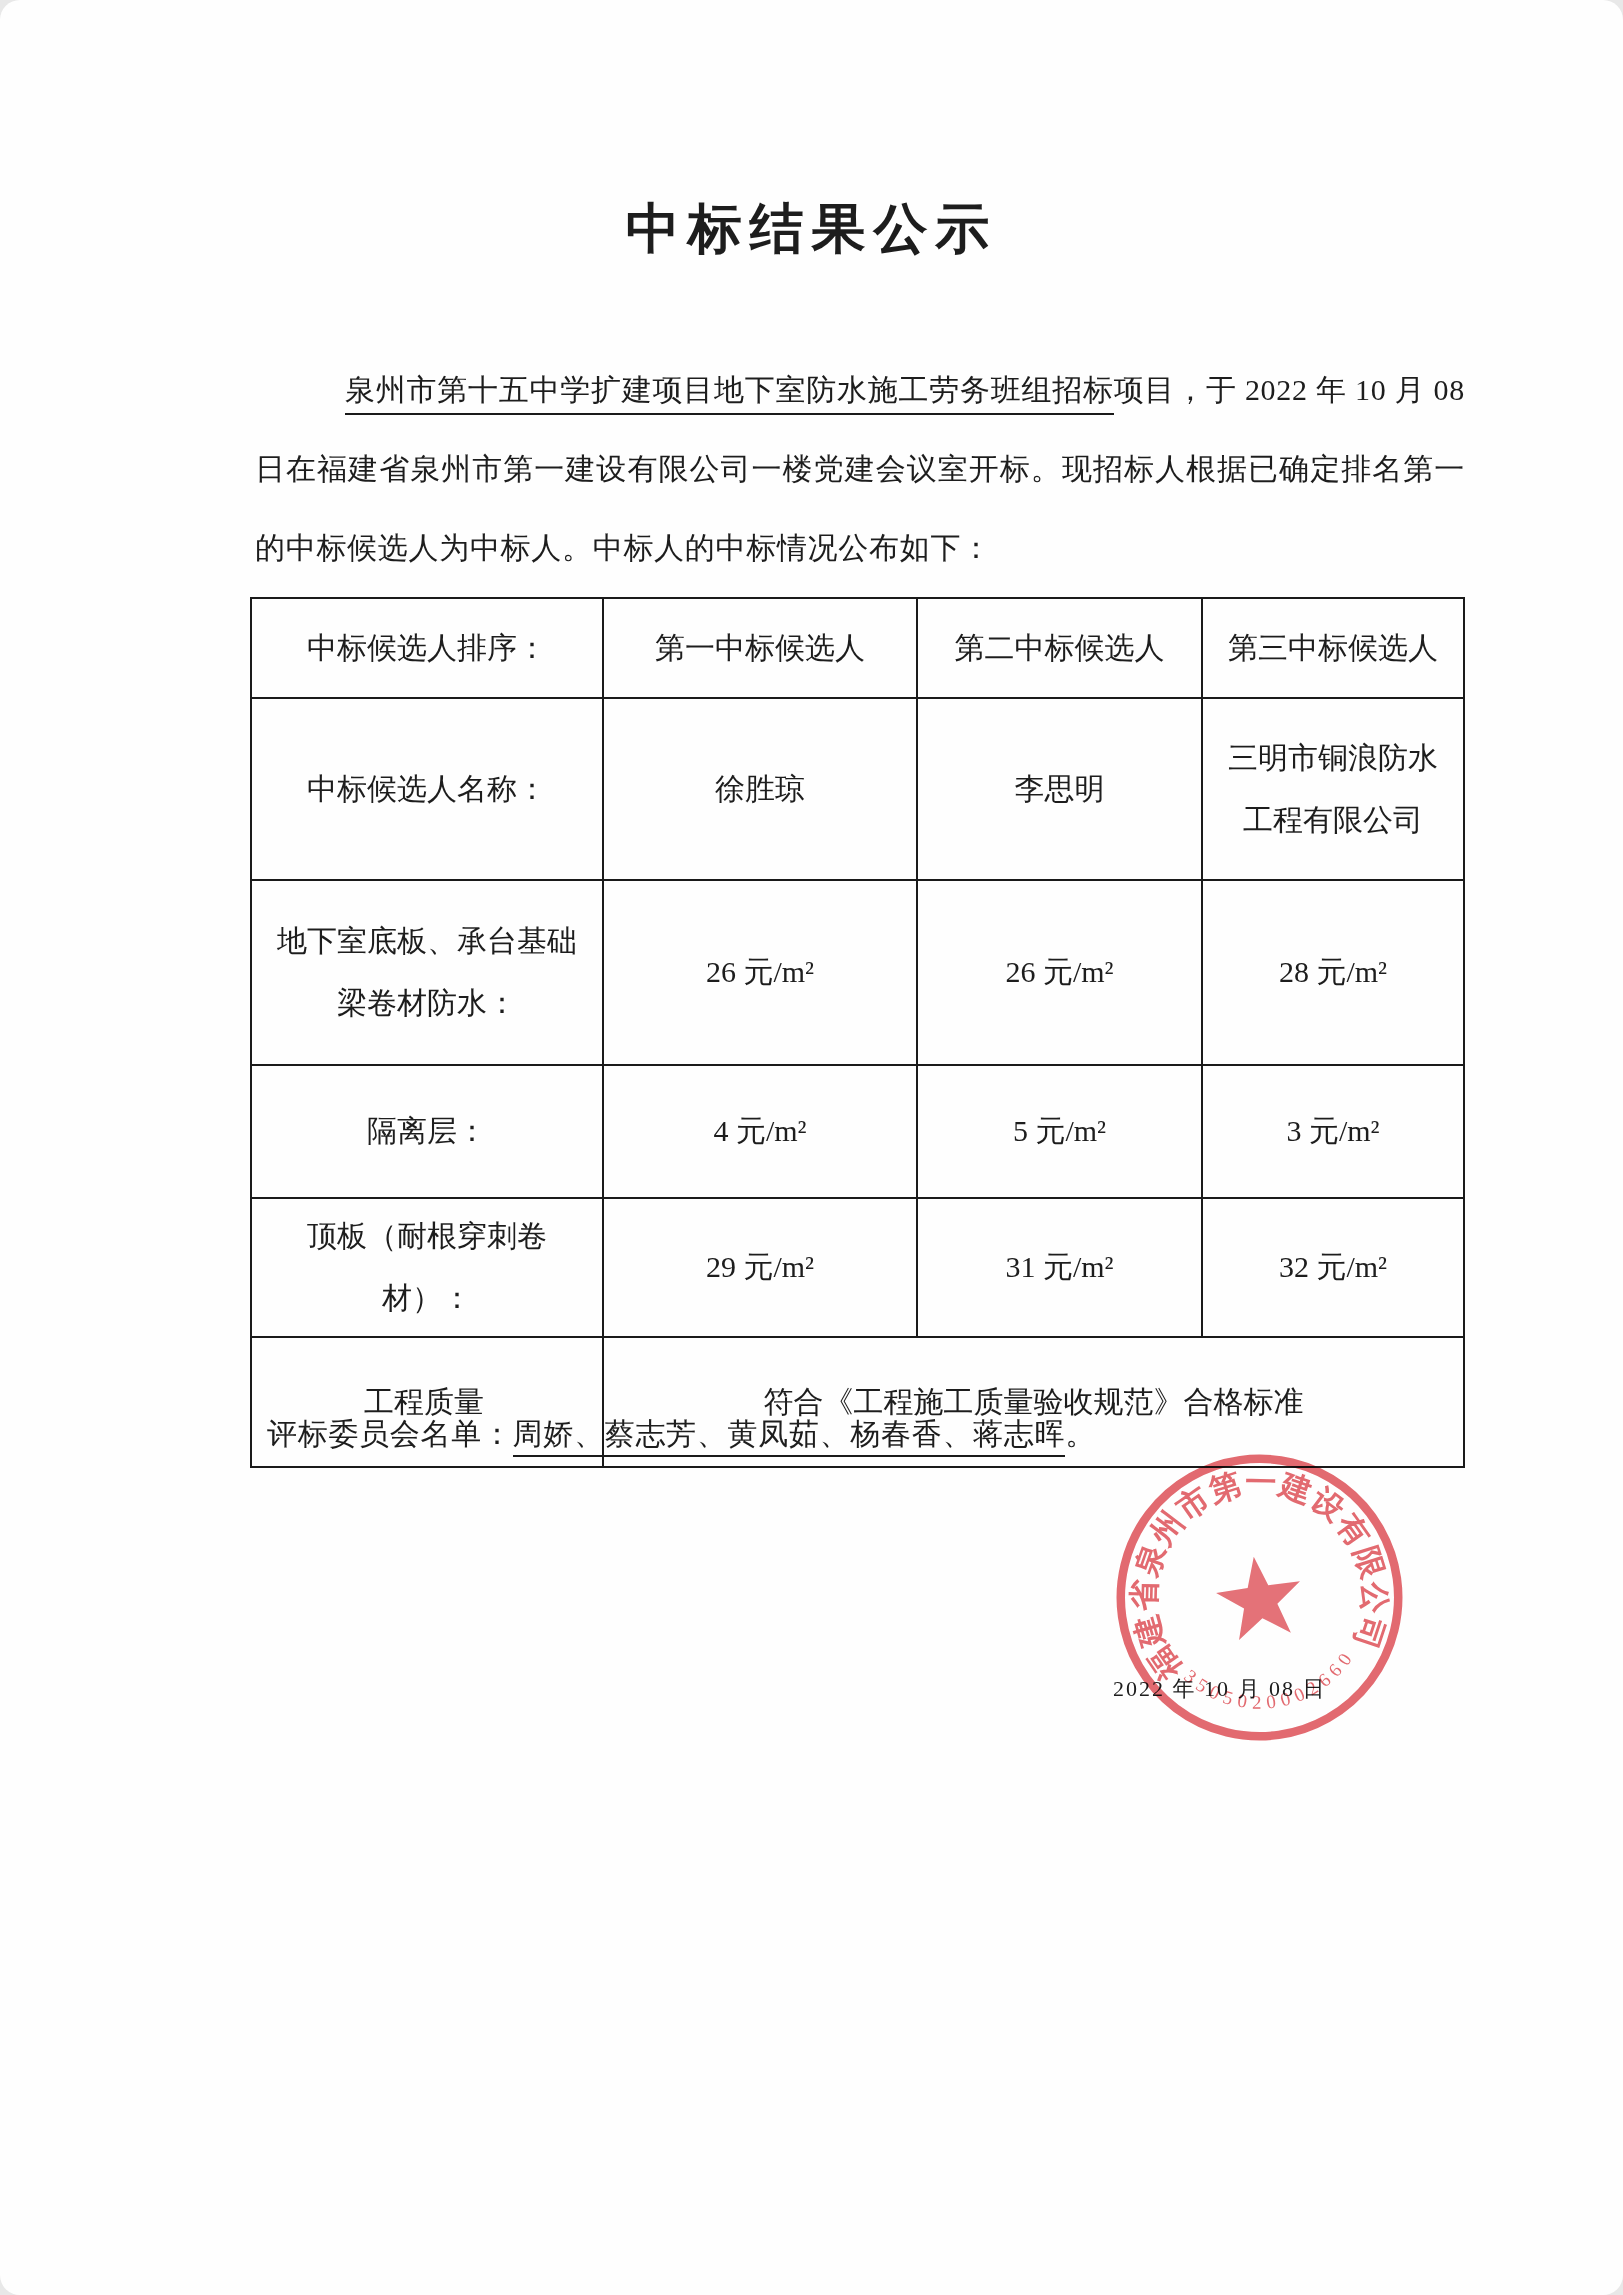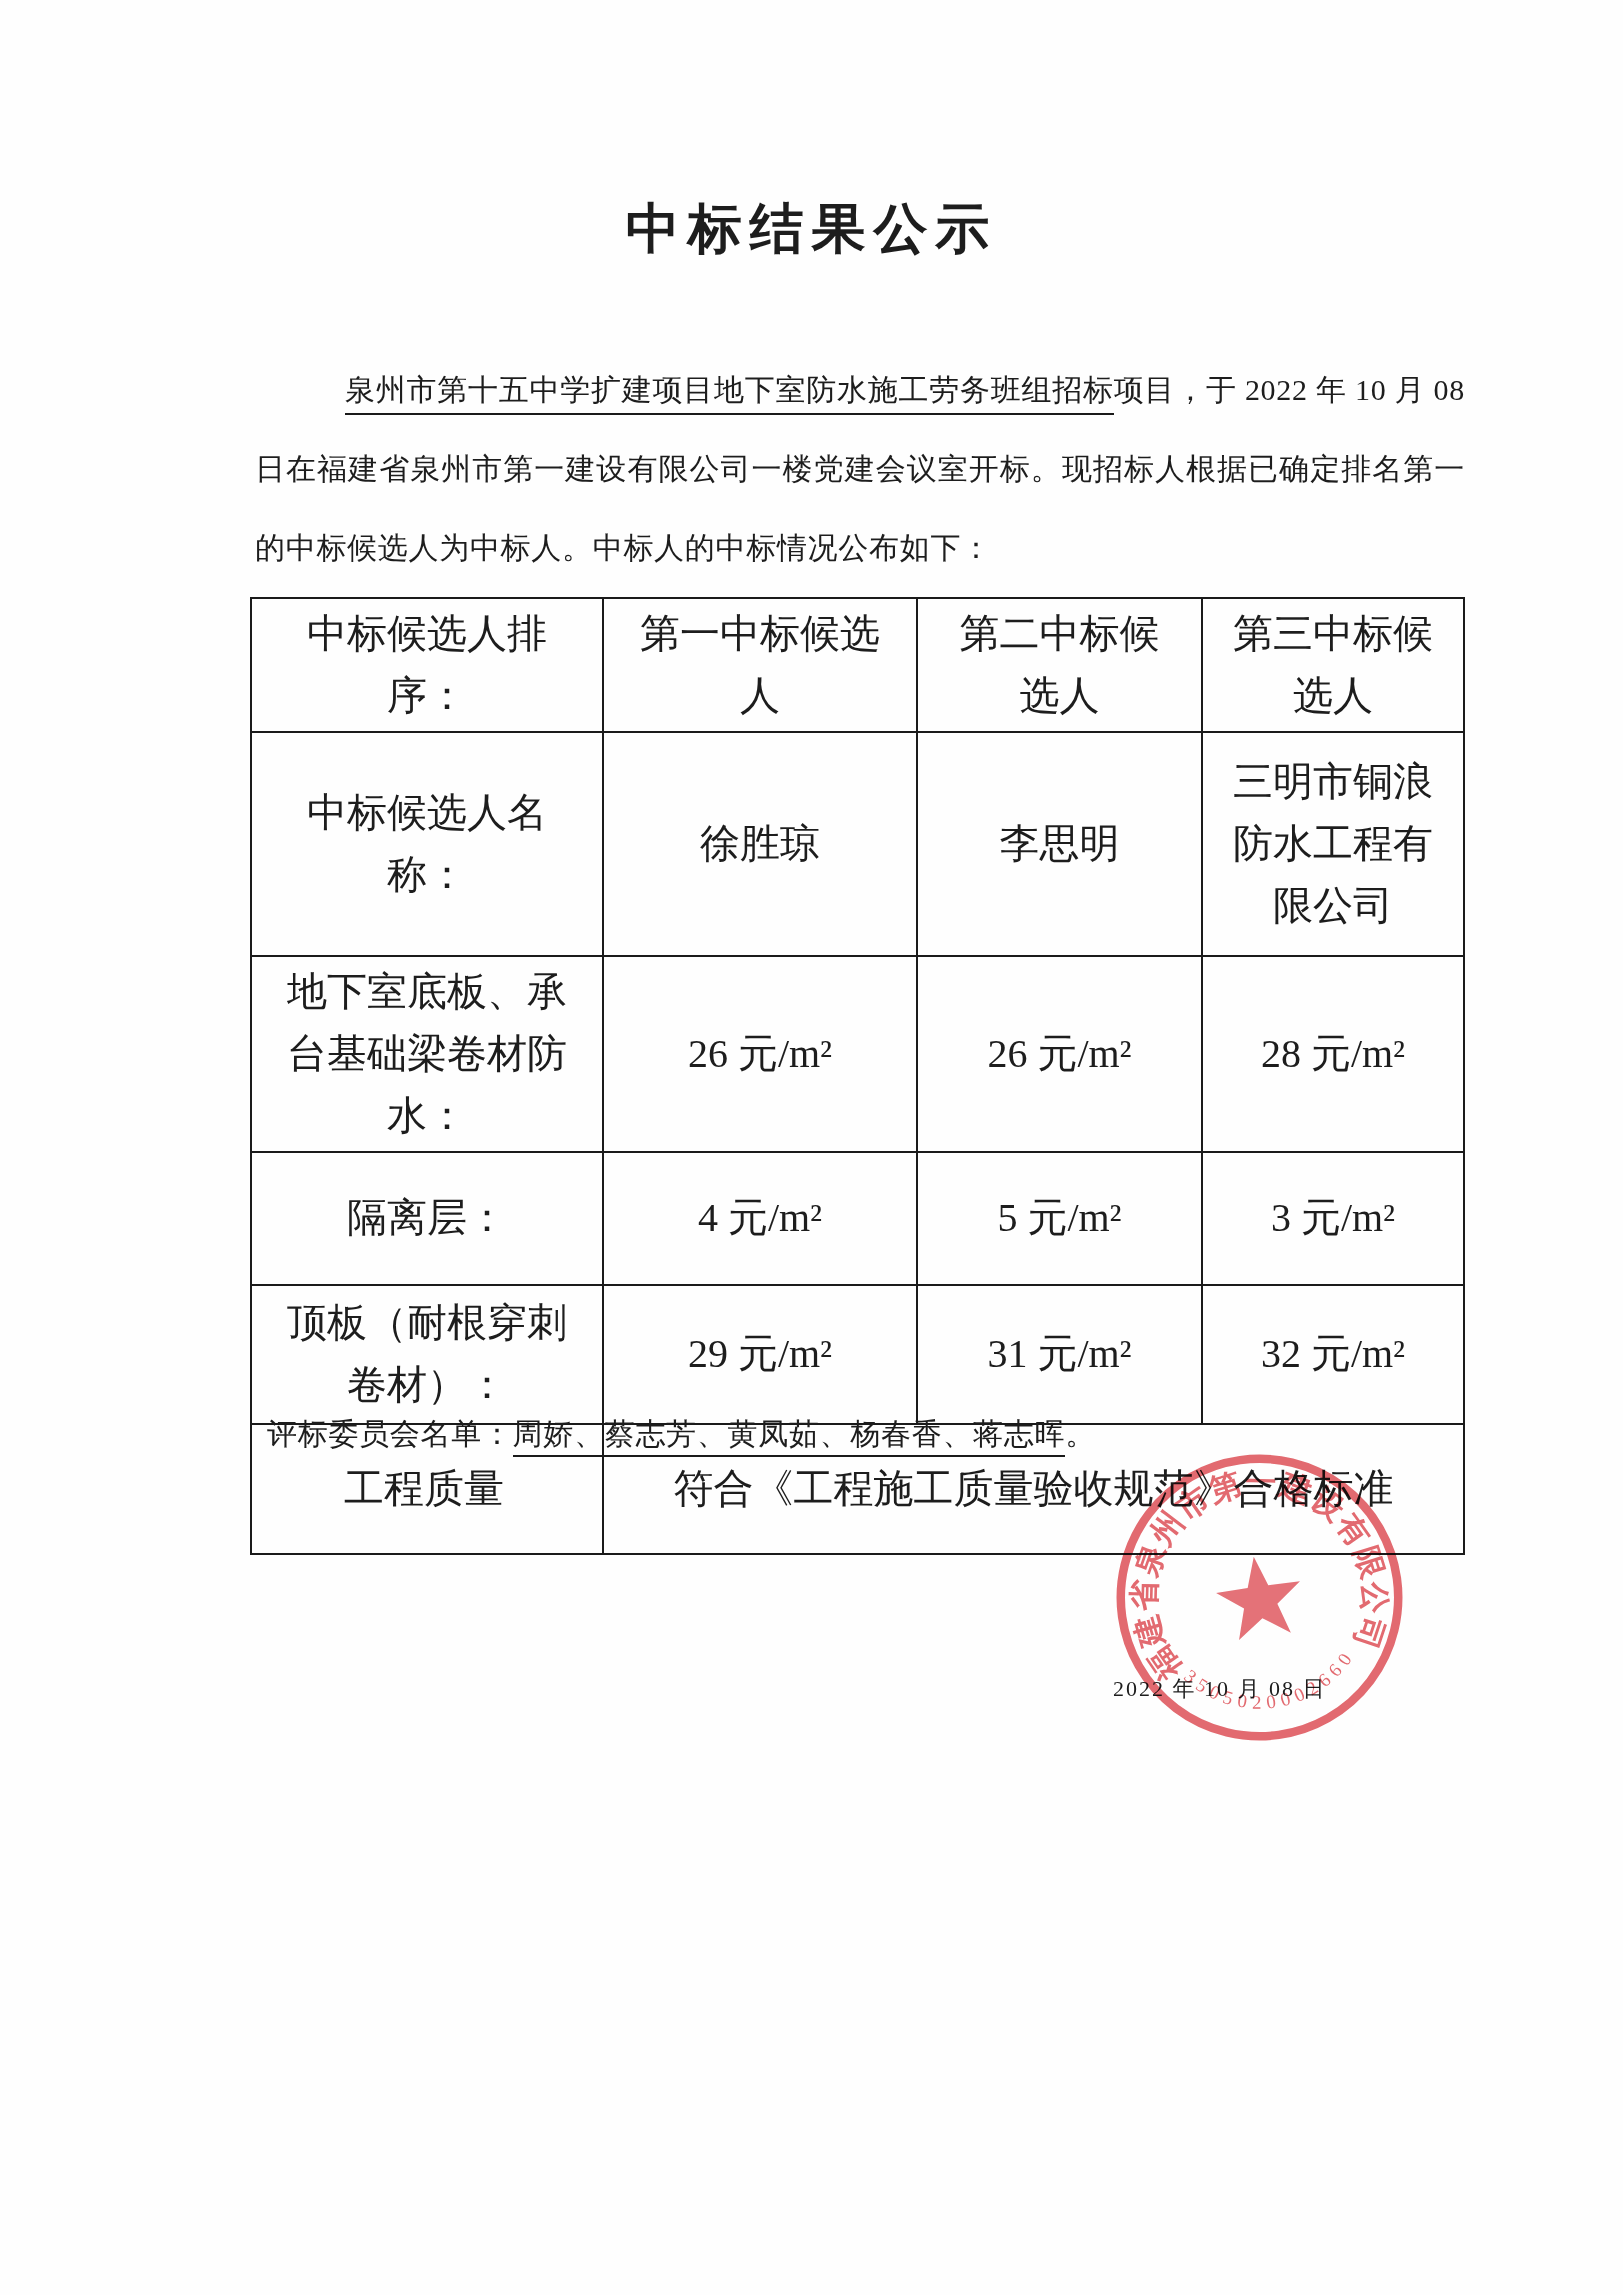--- a/index.html
+++ b/index.html
@@ -4,37 +4,38 @@
 <style>
   html,body{margin:0;padding:0;background:#e8e8e8;}
   .page{
     position:relative;
     width:1623px;height:2295px;
     margin:0 auto;
     background:#fefefe;
     overflow:hidden;
     font-family:"Liberation Serif","DejaVu Serif",serif;
     color:#1d1d1d;
+    border-radius:20px;
   }
   .title{
     position:absolute;top:193px;left:0;width:1623px;
     margin:0;text-align:center;
     font-size:54px;font-weight:700;letter-spacing:7.9px;
   }
   .intro{
     position:absolute;top:350px;left:255px;width:1210px;
     margin:0;font-size:30px;line-height:79px;
     text-align:justify;text-indent:90px;
     letter-spacing:0.7px;
   }
   .ul{border-bottom:2.6px solid #1a1a1a;padding-bottom:6.5px;}
   .bid-table{
     position:absolute;top:597px;left:250px;
     width:1214px;border-collapse:collapse;table-layout:fixed;
-    font-size:40px;text-align:center;
+    font-size:30px;text-align:center;
   }
   .bid-table td{
     border:2px solid #1a1a1a;
     vertical-align:middle;
     padding:3.9px 22px;
     line-height:62px;
   }
   .bid-table{border:2.6px solid #1a1a1a;}
   .bid-table td.val{padding:18px 13px;}
   tr.r1 td{height:90px;}

